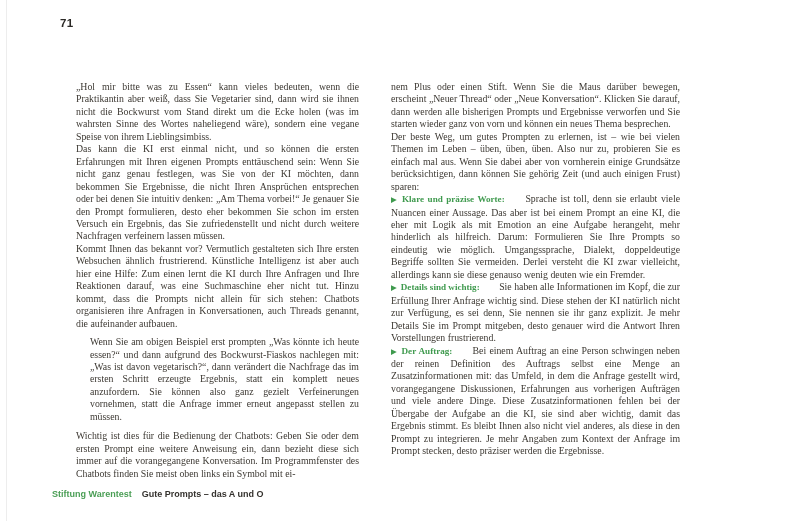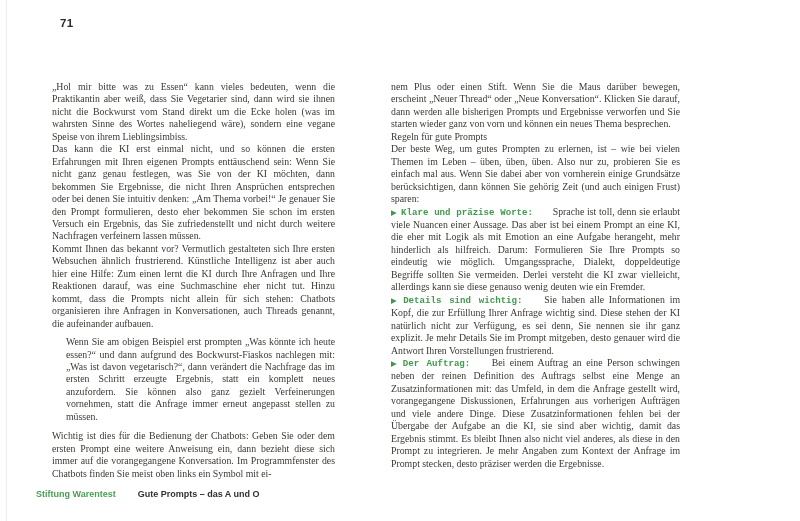--- a/index.html
+++ b/index.html
@@ -24,21 +24,21 @@
     color: #2b2926;
     letter-spacing: 0.3px;
   }
   .page-number.left  { left: 60px; }
   .page-number.right { left: 753px; }
 
   .col {
     position: absolute;
     top: 81px;
   }
-  .col.left  { left: 52px;  width: 283px; }
+  .col.left  { left: 76px;  width: 283px; }
   .col.right { left: 391px; width: 289px; }
 
   .col p {
     margin: 0;
     text-align: justify;
     font: 9.8px/12.45px "Liberation Serif", serif;
     color: #3c3832;
   }
 
   
@@ -68,33 +68,33 @@
     text-align: left;
   }
 
   .bullet-marker {
     color: #3f9a4e;
     font-size: 7.5px;
     margin-right: 4px;
     font-family: "DejaVu Sans", sans-serif;
   }
   .bullet-label {
-    font-family: Liberation Mono, monospace;
+    font-family: Liberation Serif, serif;
     font-weight: bold;
     font-size: 9.1px;
     color: #3f9a4e;
     margin-right: 17px;
   }
 
   .footer {
     position: absolute;
-    left: 36px;
+    left: 52px;
     top: 488px;
     display: flex;
-    gap: 22px;
+    gap: 10px;
     font: bold 9px/12px "Liberation Sans", sans-serif;
   }
   .footer .publisher { color: #4a9e55; }
   .footer .chapter   { color: #35322e; }
 </style>
 </head>
 <body>
 
 <div class="spread">
   <div class="page-edge"></div>
@@ -110,21 +110,20 @@
     <div class="info-box">
       <p class="info-box-body">Wenn Sie am obigen Beispiel erst prompten „Was könnte ich heute essen?“ und dann aufgrund des Bockwurst-Fiaskos nachlegen mit: „Was ist davon vegetarisch?“, dann verändert die Nachfrage das im ersten Schritt erzeugte Ergebnis, statt ein komplett neues anzufordern. Sie können also ganz gezielt Verfeinerungen vornehmen, statt die Anfrage immer erneut angepasst stellen zu müssen.</p>
     </div>
 
     <p>Wichtig ist dies für die Bedienung der Chatbots: Geben Sie oder dem ersten Prompt eine weitere Anweisung ein, dann bezieht diese sich immer auf die vorangegangene Konversation. Im Programmfenster des Chatbots finden Sie meist oben links ein Symbol mit ei-</p>
   </div>
 
   <div class="col right">
     <p>nem Plus oder einen Stift. Wenn Sie die Maus darüber bewegen, erscheint „Neuer Thread“ oder „Neue Konversation“. Klicken Sie darauf, dann werden alle bisherigen Prompts und Ergebnisse verworfen und Sie starten wieder ganz von vorn und können ein neues Thema besprechen.</p>
 
-    <p class="section-heading">Regeln für gute Prompts</p>
 
     <p>Der beste Weg, um gutes Prompten zu erlernen, ist – wie bei vielen Themen im Leben – üben, üben, üben. Also nur zu, probieren Sie es einfach mal aus. Wenn Sie dabei aber von vornherein einige Grundsätze berücksichtigen, dann können Sie gehörig Zeit (und auch einigen Frust) sparen:</p>
 
     <p>
       <span class="bullet-marker">▶</span><span class="bullet-label">Klare und präzise Worte:</span>
       <span>Sprache ist toll, denn sie erlaubt viele Nuancen einer Aussage. Das aber ist bei einem Prompt an eine KI, die eher mit Logik als mit Emotion an eine Aufgabe herangeht, mehr hinderlich als hilfreich. Darum: Formulieren Sie Ihre Prompts so eindeutig wie möglich. Umgangssprache, Dialekt, doppeldeutige Begriffe sollten Sie vermeiden. Derlei versteht die KI zwar vielleicht, allerdings kann sie diese genauso wenig deuten wie ein Fremder.</span>
     </p>
 
     <p>
       <span class="bullet-marker">▶</span><span class="bullet-label">Details sind wichtig:</span>

